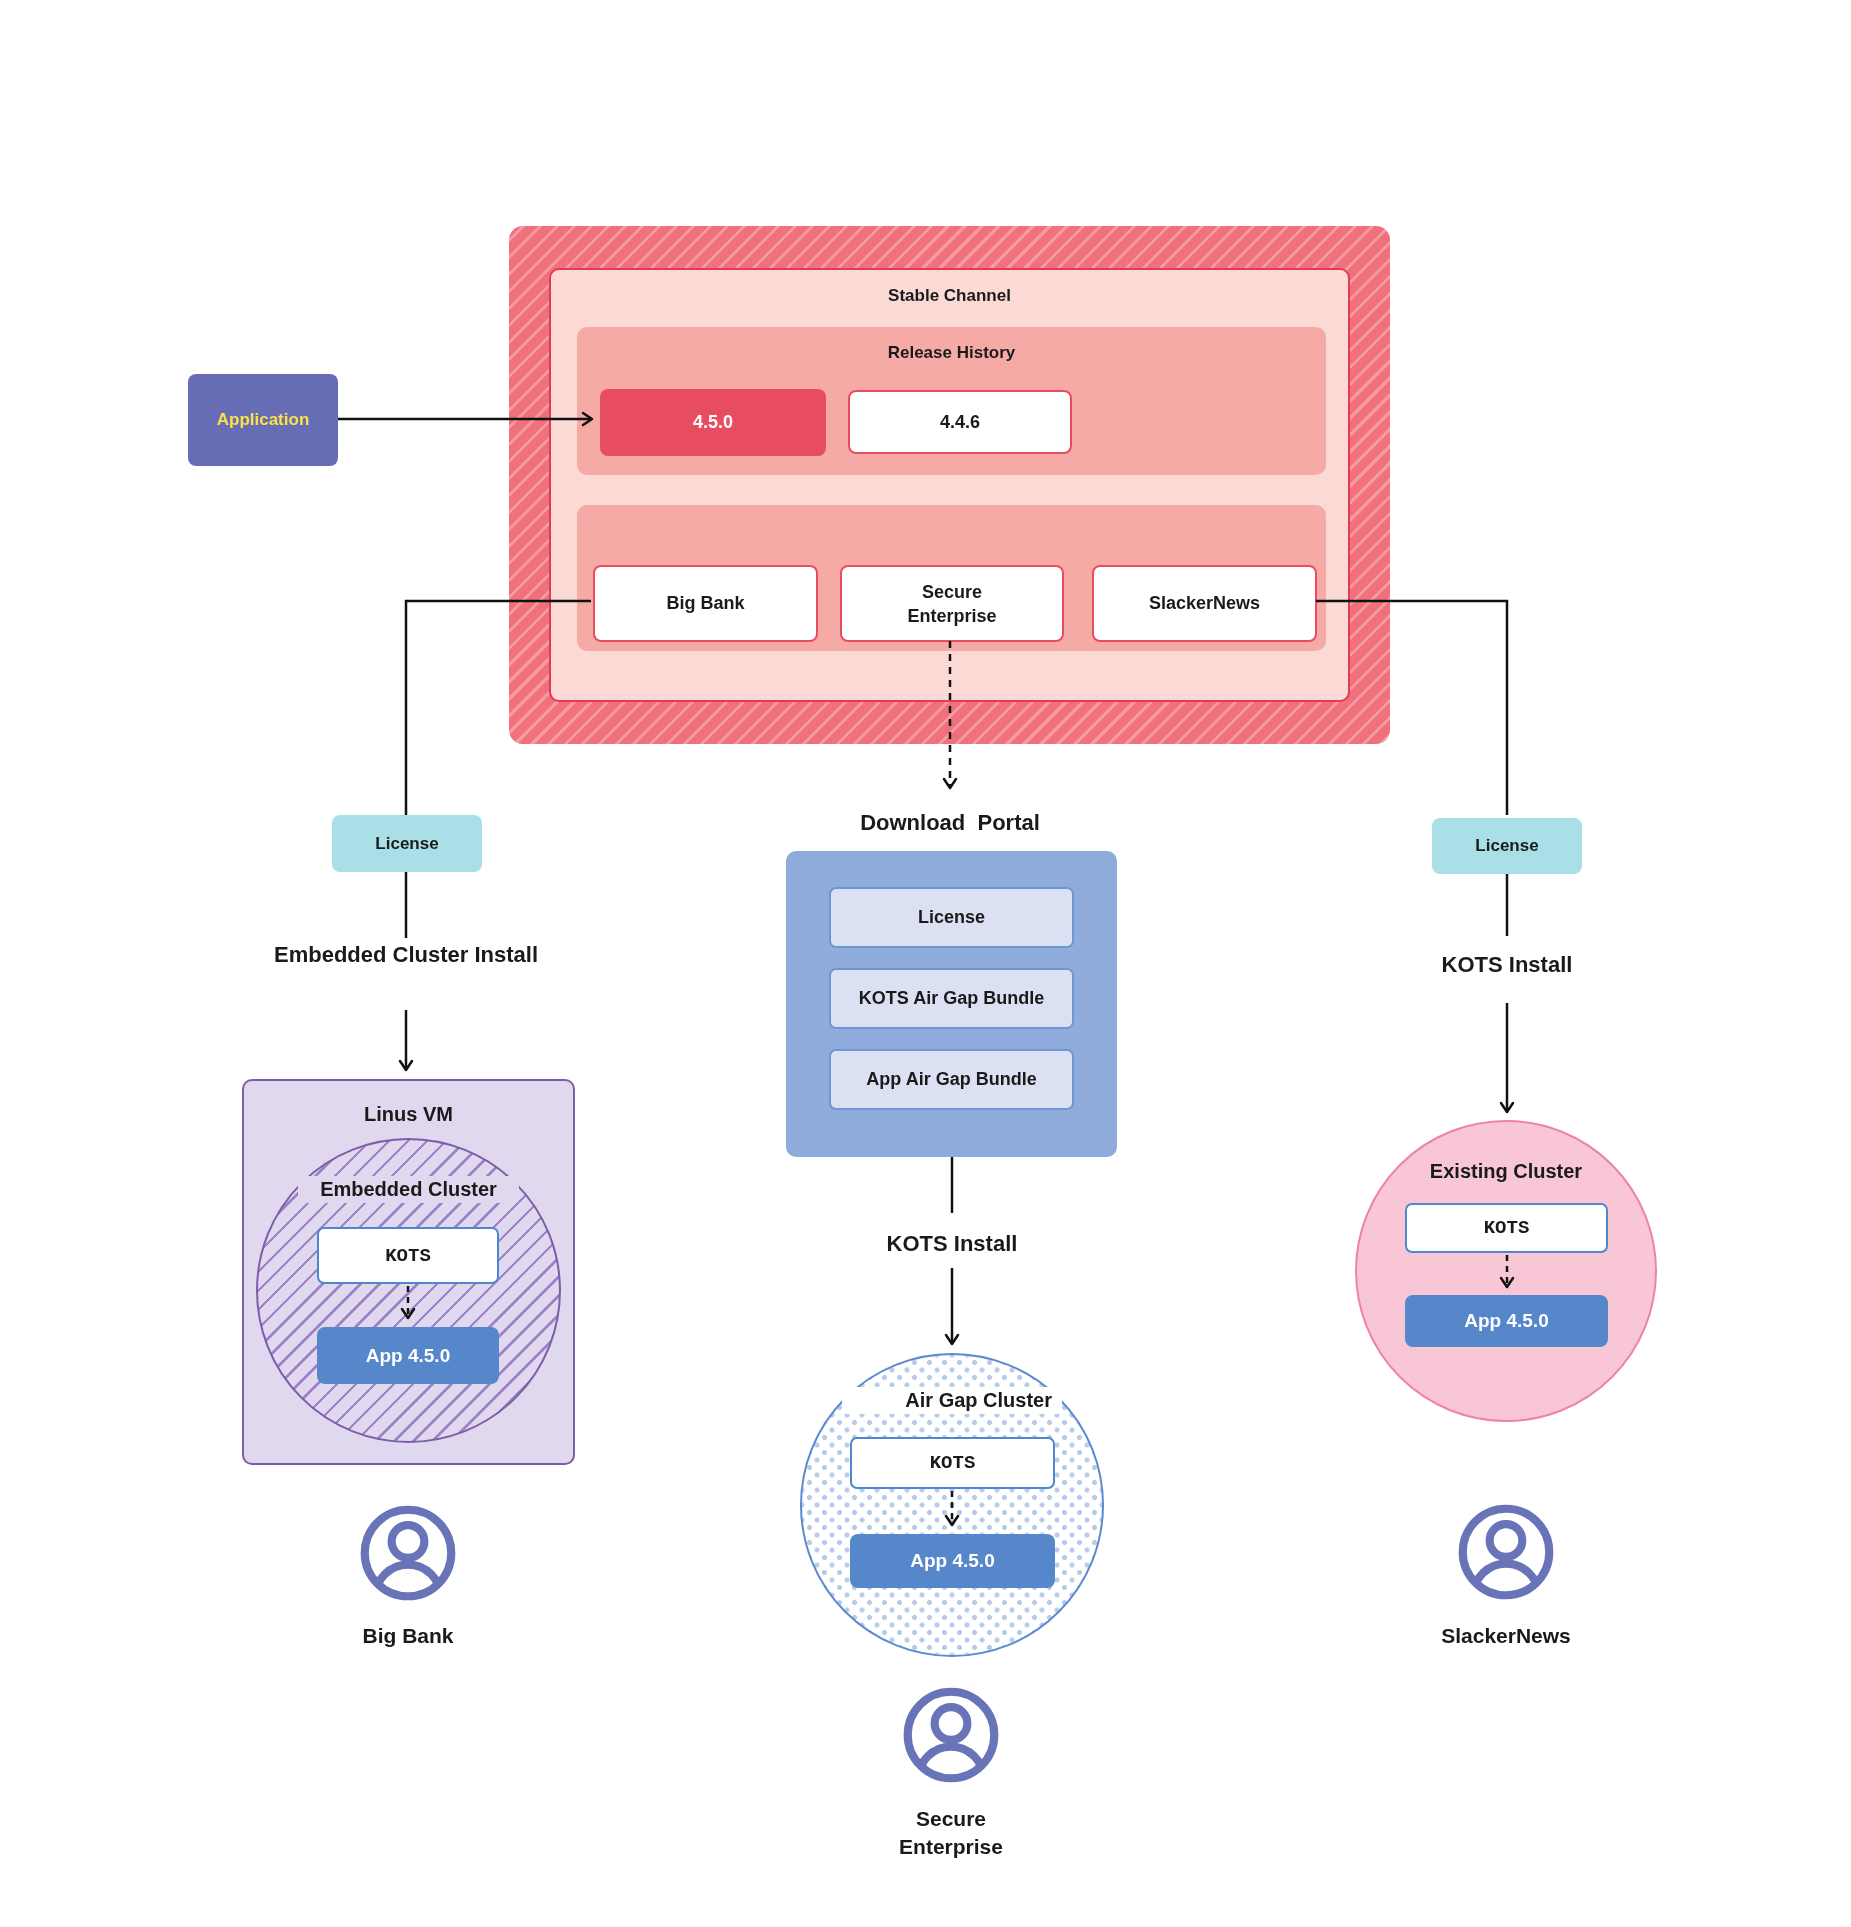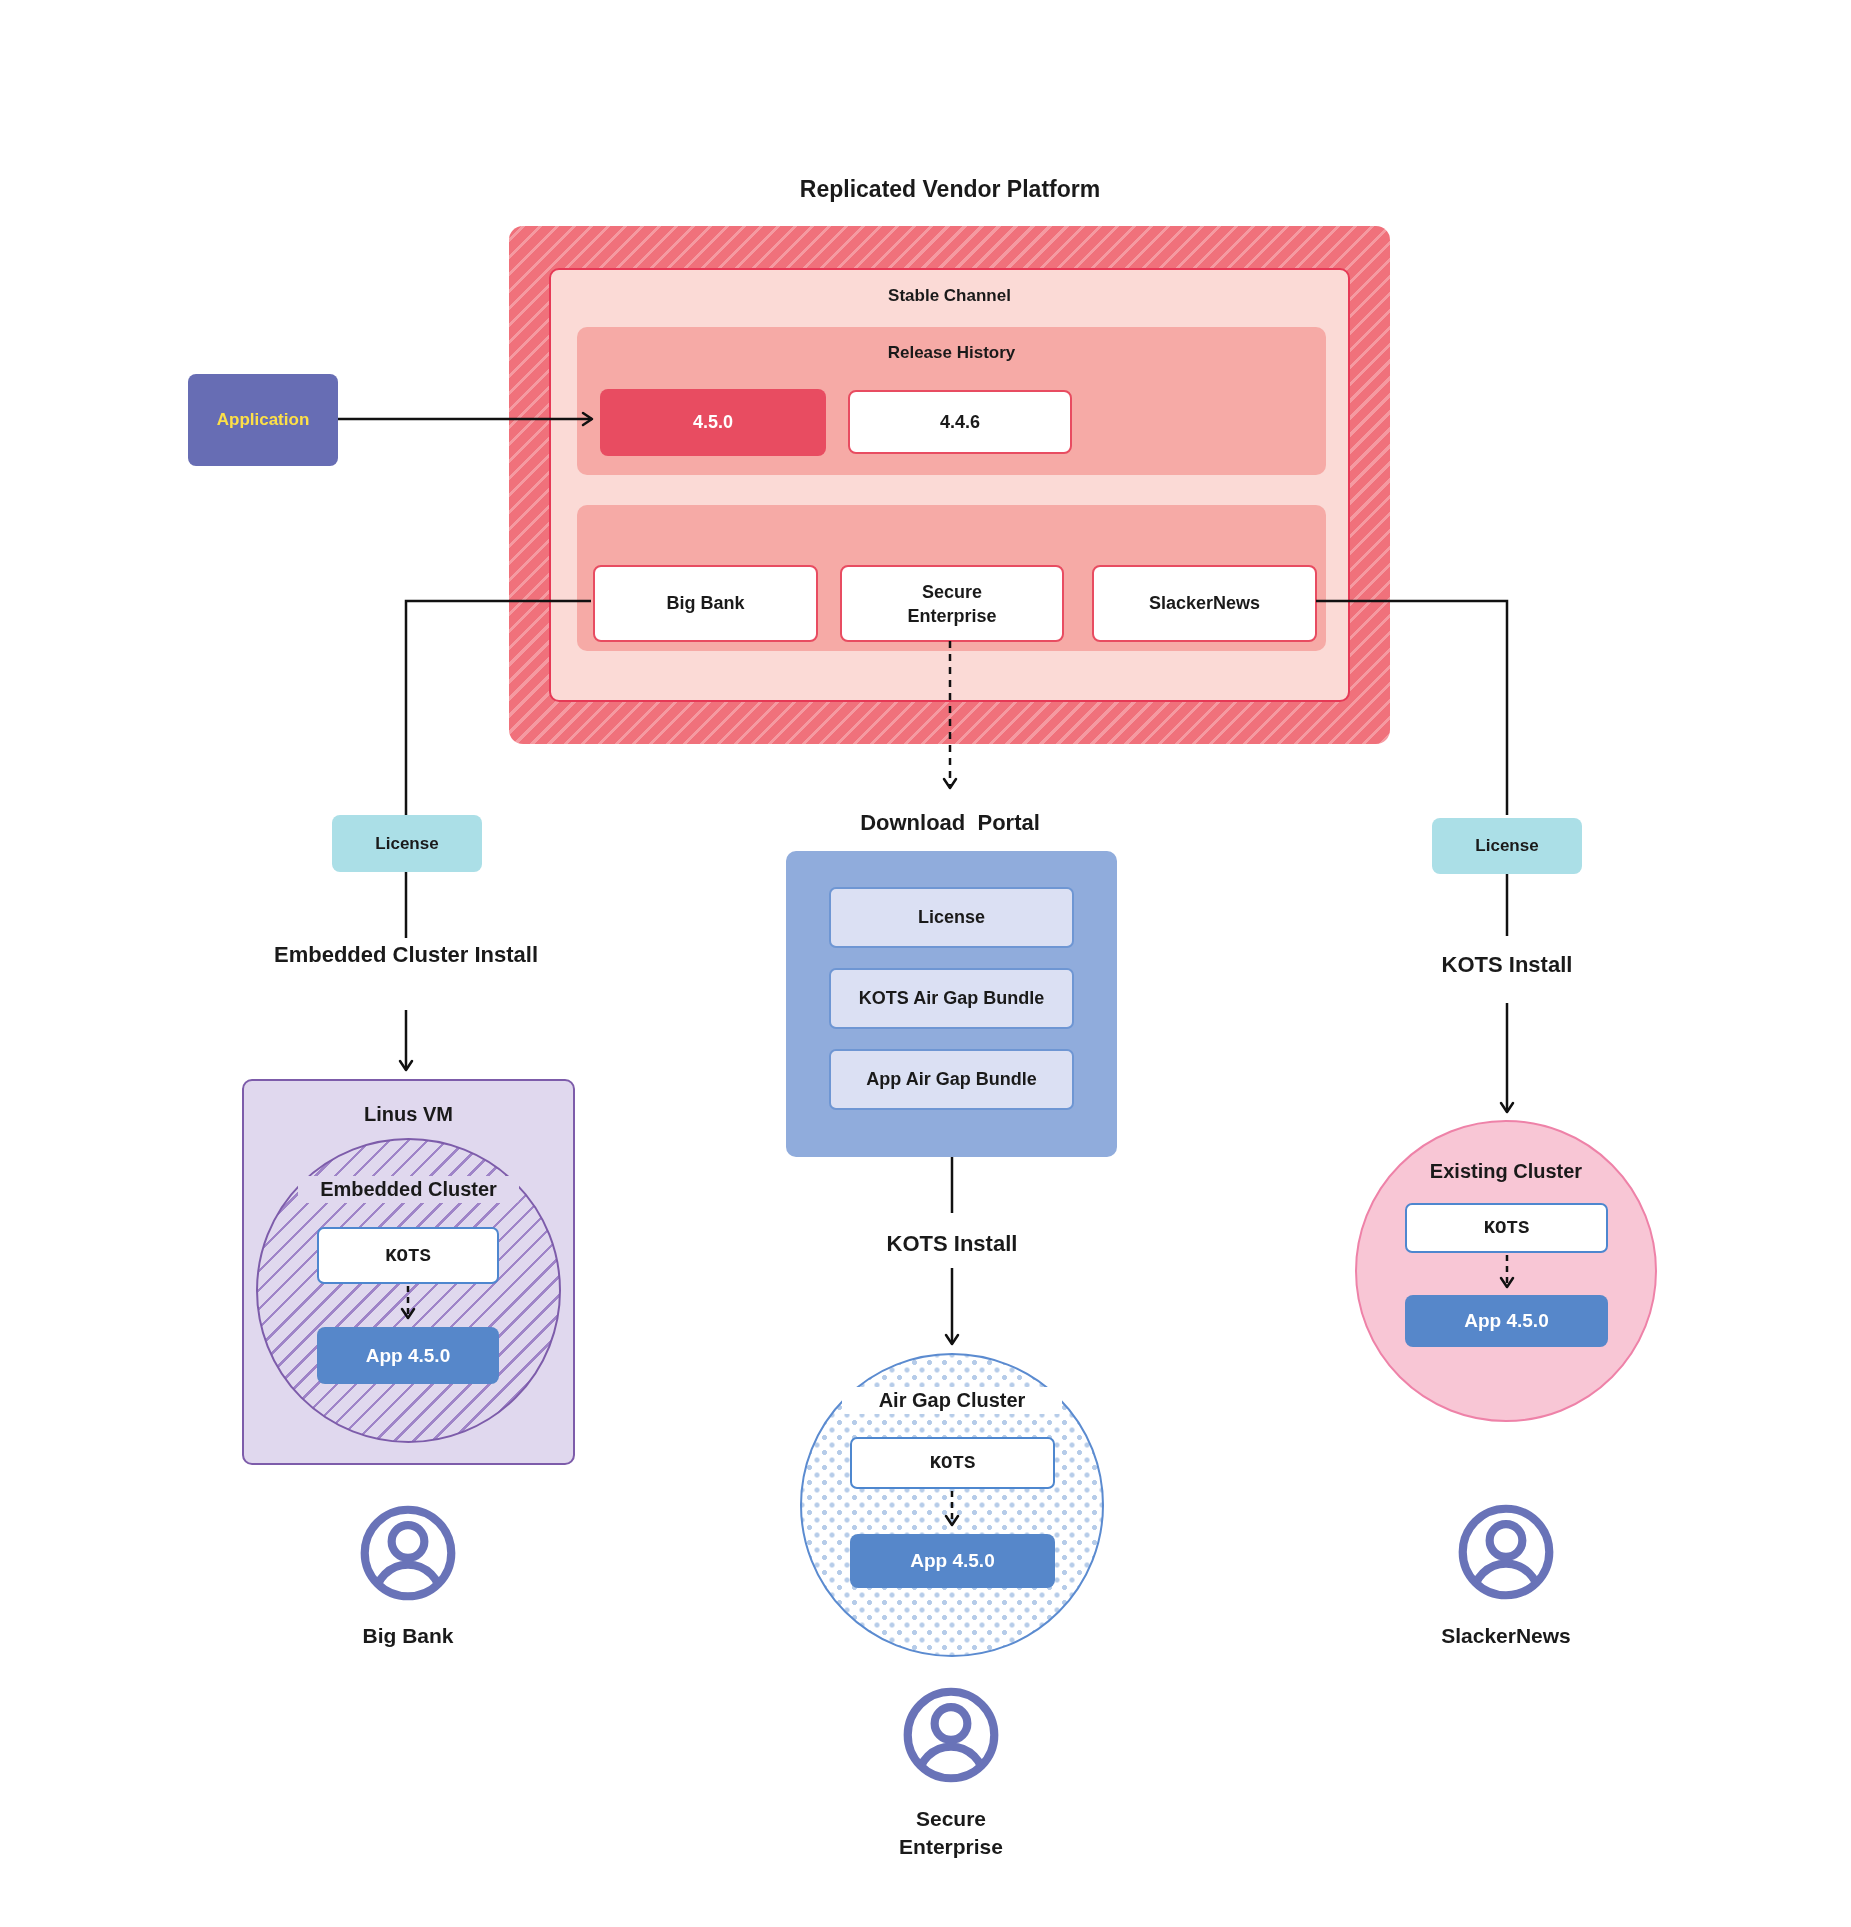--- a/index.html
+++ b/index.html
@@ -64,21 +64,20 @@
   .user-label{font-size:21px;font-weight:700;text-align:center;line-height:28px;}
   .pre{white-space:pre-wrap;}
   .wrap-narrow{display:block;max-width:118px;margin:0 auto;line-height:24px;}
   svg.connectors{position:absolute;left:0;top:0;pointer-events:none;z-index:50;}
 </style>
 </head>
 <body>
 
 <div class="canvas">
 
-  <div class="abs title" style="left:550px;top:176px;width:800px;">Replicated Vendor Platform</div>
 
   <div class="abs hatch-red" style="left:509px;top:226px;width:881px;height:518px;"></div>
 
   <div class="abs stable" style="left:549px;top:268px;width:801px;height:434px;">
     <div class="sec-label">Stable Channel</div>
 
     <div class="abs sec" style="left:26px;top:57px;width:749px;height:148px;">
       <div class="sec-label">Release History</div>
       <div class="abs rel-red ctr" style="left:23px;top:62px;width:226px;height:67px;">4.5.0</div>
       <div class="abs box-white-red ctr" style="left:271px;top:63px;width:224px;height:64px;">4.4.6</div>
@@ -120,21 +119,21 @@
 
   <div class="abs flow-label pre" style="left:800px;top:808px;width:300px;">Download  Portal</div>
   <div class="abs portal" style="left:786px;top:851px;width:331px;height:306px;">
     <div class="abs portal-item ctr" style="left:43px;top:36px;width:245px;height:61px;">License</div>
     <div class="abs portal-item ctr" style="left:43px;top:117px;width:245px;height:61px;">KOTS Air Gap Bundle</div>
     <div class="abs portal-item ctr" style="left:43px;top:198px;width:245px;height:61px;">App Air Gap Bundle</div>
   </div>
   <div class="abs flow-label" style="left:832px;top:1229px;width:240px;">KOTS Install</div>
 
   <div class="abs circle dots-blue" style="left:800px;top:1353px;width:304px;height:304px;"></div>
-  <div class="abs cluster-label" style="left:842px;top:1387px;width:220px;background:#fff;">Air Gap Cluster</div>
+  <div class="abs cluster-label" style="left:842px;top:1387px;width:220px;background:#fff;text-align:right;">Air Gap Cluster</div>
   <div class="abs kots-box ctr" style="left:850px;top:1437px;width:205px;height:52px;">KOTS</div>
   <div class="abs app-blue ctr" style="left:850px;top:1534px;width:205px;height:54px;">App 4.5.0</div>
 
   <svg class="abs" style="left:901px;top:1685px;" width="100" height="100" viewBox="0 0 104 104">
     <defs>
         <clipPath id="uclip2">
           <circle cx="52" cy="52" r="44"></circle>
         </clipPath>
       </defs>
     <circle cx="52" cy="52" r="45" fill="none" stroke="#6973b8" stroke-width="8.5"></circle>

